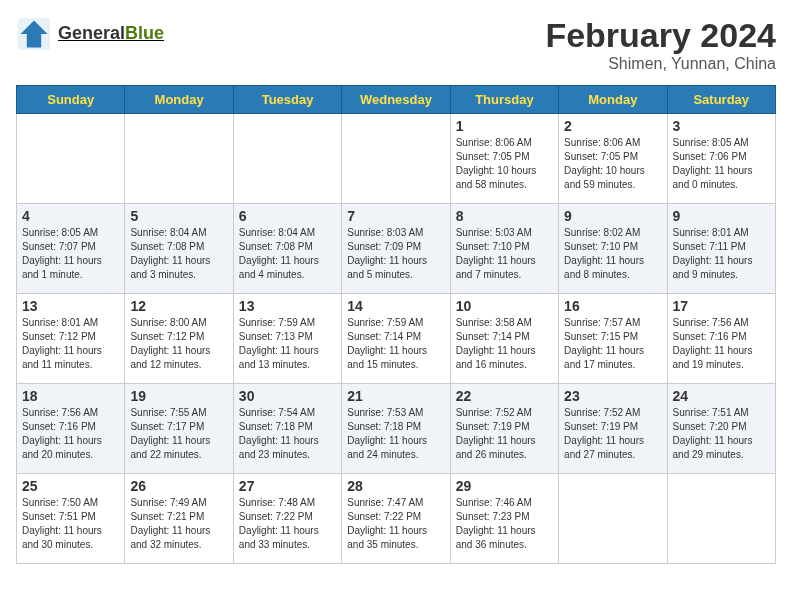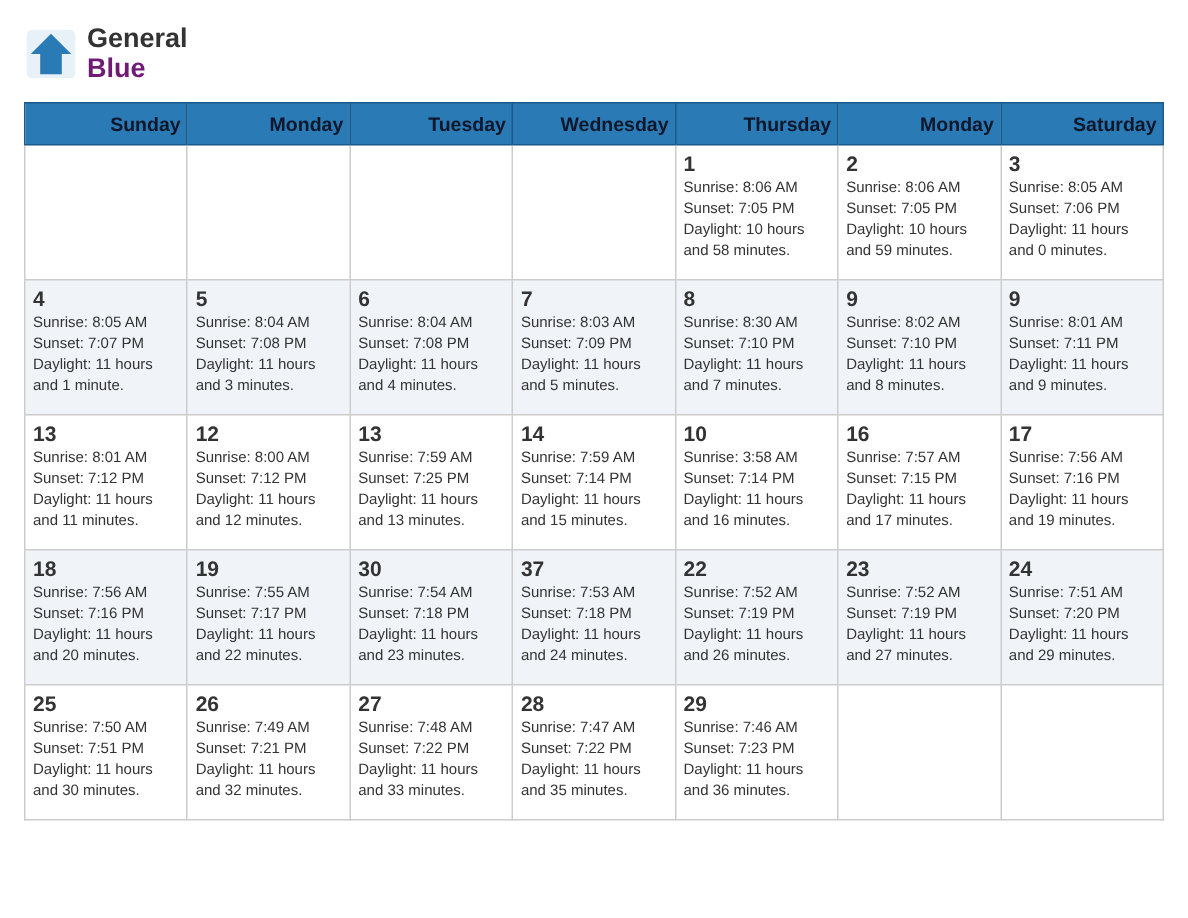--- a/index.html
+++ b/index.html
@@ -16,32 +16,33 @@
       align-items: flex-start;
       margin-bottom: 12px;
     }
     .logo {
       display: flex;
       align-items: center;
       gap: 6px;
     }
     .logo-text {
       display: flex;
-      flex-direction: column;
+      flex-direction: row;
       line-height: 1.1;
+      text-decoration: underline;
     }
     .logo-general {
       font-size: 18px;
       font-weight: bold;
       color: #333;
     }
     .logo-blue {
       font-size: 18px;
       font-weight: bold;
-      color: #701a75;
+      color: #4d7c0f;
     }
     .logo-icon {
       width: 36px;
       height: 36px;
     }
     .title-block {
       text-align: right;
     }
     .month-year {
       font-size: 34px;
@@ -52,25 +53,25 @@
       font-size: 16px;
       color: #555;
     }
     table {
       width: 100%;
       border-collapse: collapse;
       table-layout: fixed;
     }
     thead th {
       background: #2a7ab5;
-      color: #0f172a;
+      color: #fde047;
       font-size: 13px;
       font-weight: bold;
       padding: 6px 4px;
-      text-align: right;
+      text-align: center;
       border: 1px solid #1a5a8a;
     }
     tbody td {
       border: 1px solid #ccc;
       vertical-align: top;
       padding: 4px 5px;
       height: 90px;
       background: #fff;
     }
     tbody tr:nth-child(even) td {
@@ -100,20 +101,22 @@
     <svg class="logo-icon" viewBox="0 0 40 40">
       <rect x="2" y="2" width="36" height="36" rx="4" fill="#e8f0f8"></rect>
       <polygon points="20,5 35,20 28,20 28,35 12,35 12,20 5,20" fill="#2a7ab5"></polygon>
     </svg>
     <div class="logo-text">
       <span class="logo-general">General</span>
       <span class="logo-blue">Blue</span>
     </div>
   </div>
   <div class="title-block">
+    <div class="month-year">February 2024</div>
+    <div class="location">Shimen, Yunnan, China</div>
   </div>
 </div>
 
 <table>
   <thead>
     <tr>
     <th>Sunday</th>
         <th>Monday</th>
         <th>Tuesday</th>
         <th>Wednesday</th>
@@ -174,21 +177,21 @@
         </td>
         <td>
           <span class="day-num">7</span>
           <div class="day-info">Sunrise: 8:03 AM
 Sunset: 7:09 PM
 Daylight: 11 hours
 and 5 minutes.</div>
         </td>
         <td>
           <span class="day-num">8</span>
-          <div class="day-info">Sunrise: 8:30 AM
+          <div class="day-info">Sunrise: 5:03 AM
 Sunset: 7:10 PM
 Daylight: 11 hours
 and 7 minutes.</div>
         </td>
         <td>
           <span class="day-num">9</span>
           <div class="day-info">Sunrise: 8:02 AM
 Sunset: 7:10 PM
 Daylight: 11 hours
 and 8 minutes.</div>
@@ -212,21 +215,21 @@
         <td>
           <span class="day-num">12</span>
           <div class="day-info">Sunrise: 8:00 AM
 Sunset: 7:12 PM
 Daylight: 11 hours
 and 12 minutes.</div>
         </td>
         <td>
           <span class="day-num">13</span>
           <div class="day-info">Sunrise: 7:59 AM
-Sunset: 7:25 PM
+Sunset: 7:13 PM
 Daylight: 11 hours
 and 13 minutes.</div>
         </td>
         <td>
           <span class="day-num">14</span>
           <div class="day-info">Sunrise: 7:59 AM
 Sunset: 7:14 PM
 Daylight: 11 hours
 and 15 minutes.</div>
         </td>
@@ -268,21 +271,21 @@
 and 22 minutes.</div>
         </td>
         <td>
           <span class="day-num">30</span>
           <div class="day-info">Sunrise: 7:54 AM
 Sunset: 7:18 PM
 Daylight: 11 hours
 and 23 minutes.</div>
         </td>
         <td>
-          <span class="day-num">37</span>
+          <span class="day-num">21</span>
           <div class="day-info">Sunrise: 7:53 AM
 Sunset: 7:18 PM
 Daylight: 11 hours
 and 24 minutes.</div>
         </td>
         <td>
           <span class="day-num">22</span>
           <div class="day-info">Sunrise: 7:52 AM
 Sunset: 7:19 PM
 Daylight: 11 hours

